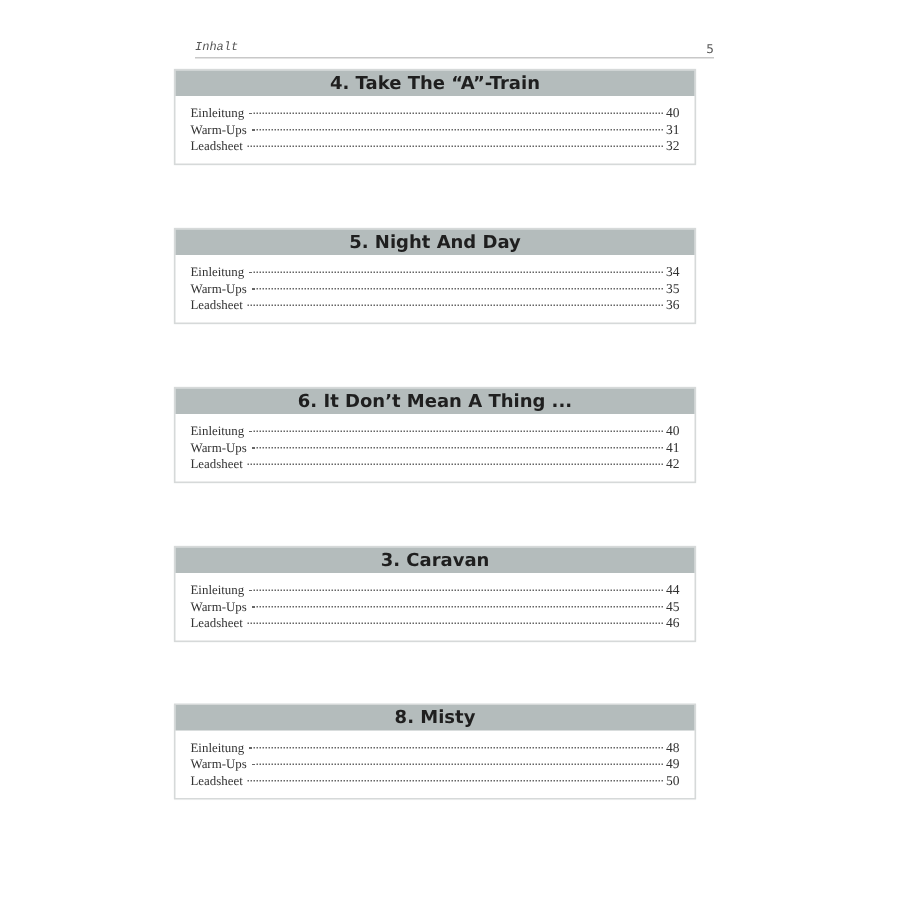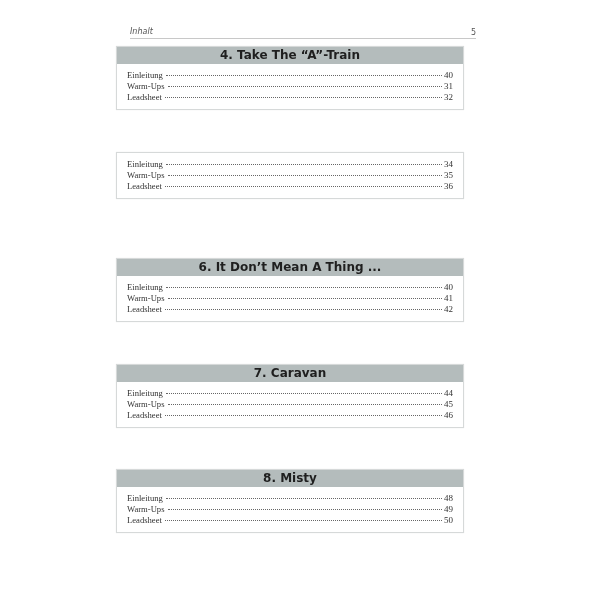--- a/index.html
+++ b/index.html
@@ -1,20 +1,20 @@
 <!DOCTYPE html>
 <html><head>
   <meta charset="utf-8">
   <style>
     html, body { margin:0; padding:0; }
     body { width:600px; height:600px; background:#ffffff; position:relative; overflow:hidden;
       font-family:"DejaVu Sans", sans-serif; color:#2a2a2a; }
     .running-head { position:absolute; left:130px; top:27px; width:346px; height:11px;
       border-bottom:1px solid #c8c8c8; font-size:8px; }
-    .running-head .left { position:absolute; left:0; top:0; font-style:italic; color:#555; }
+    .running-head .left { position:absolute; left:0; top:0; font-style:italic; color:#555;font-family:Liberation Mono, monospace; }
     .running-head .right { position:absolute; right:0; top:1px; color:#555; font-size:8px; }
     .section { position:absolute; left:116px; width:346px; border:1px solid #d6d9d9;
       box-shadow:0 0 1px #e4e6e6; background:#fff; }
     .section .head { height:17px; background:#b4bcbc; text-align:center;
       font-weight:bold; font-size:12px; line-height:17px; color:#1f1f1f; }
     .section .body { padding:6px 10px 6px 10px;font-family:Liberation Serif, serif; }
     .row { display:flex; align-items:baseline; height:11px; font-size:8.6px; color:#333; }
     .row .lbl { white-space:nowrap; }
     .row .dots { flex:1; border-bottom:1px dotted #666; margin:0 2px 0 3px; transform:translateY(-2px); }
     .row .pg { white-space:nowrap; font-size:9px; }
@@ -42,20 +42,21 @@
       </div>
     <div class="row">
         <span class="lbl">Leadsheet</span>
         <span class="dots"></span>
         <span class="pg">32</span>
       </div>
   </div>
 </div>
 
 <div class="section" style="top:152px;">
+  <div class="head">5. Night And Day</div>
   <div class="body">
     <div class="row">
         <span class="lbl">Einleitung</span>
         <span class="dots"></span>
         <span class="pg">34</span>
       </div>
     <div class="row">
         <span class="lbl">Warm-Ups</span>
         <span class="dots"></span>
         <span class="pg">35</span>
@@ -83,21 +84,21 @@
       </div>
     <div class="row">
         <span class="lbl">Leadsheet</span>
         <span class="dots"></span>
         <span class="pg">42</span>
       </div>
   </div>
 </div>
 
 <div class="section" style="top:364px;">
-  <div class="head">7. Caravan</div>
+  <div class="head">3. Caravan</div>
   <div class="body">
     <div class="row">
         <span class="lbl">Einleitung</span>
         <span class="dots"></span>
         <span class="pg">44</span>
       </div>
     <div class="row">
         <span class="lbl">Warm-Ups</span>
         <span class="dots"></span>
         <span class="pg">45</span>

